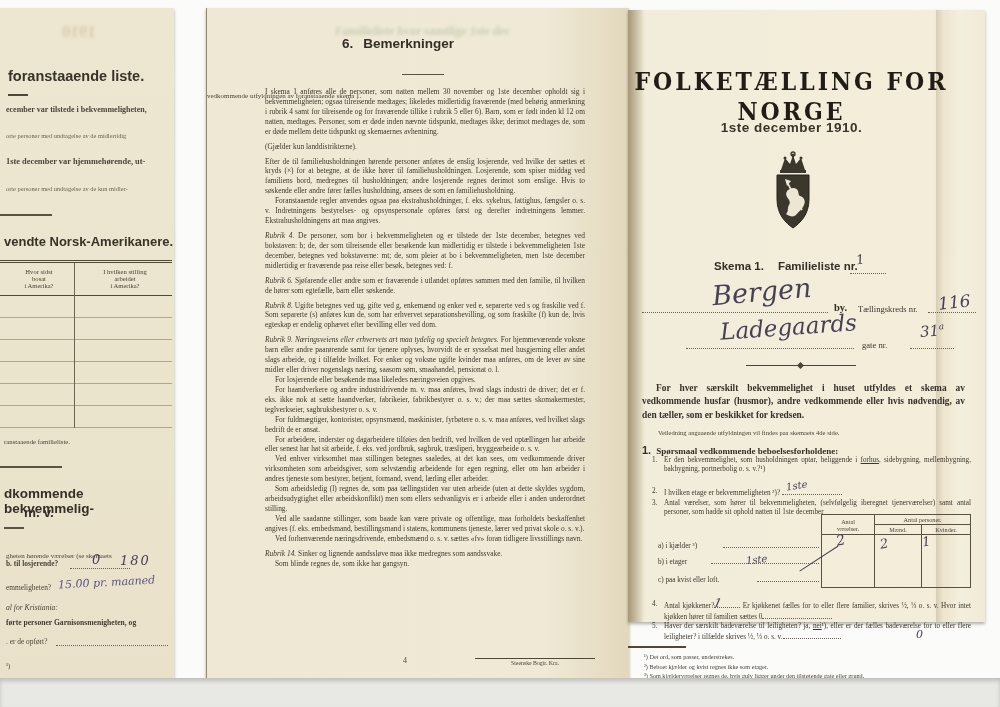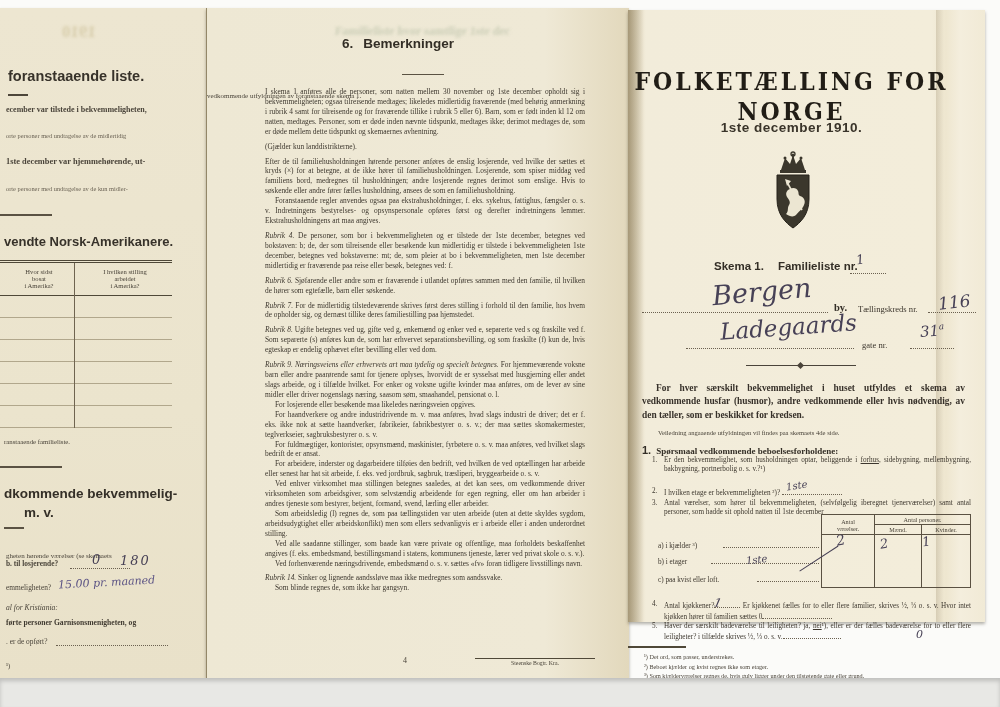--- a/index.html
+++ b/index.html
@@ -1,20 +1,20 @@
 <!DOCTYPE html>
 <html><head>
 <meta charset="utf-8">
 <style>
   html,body{margin:0;padding:0;}
   body{font-family:"Liberation Serif",serif;}
   .scan{position:relative;width:1000px;height:707px;background:#fbfbf9;overflow:hidden;}
   .bottom-strip{position:absolute;left:0;top:678px;width:1000px;height:29px;background:#e8e8e5;box-shadow:inset 0 3px 4px rgba(0,0,0,.18);}
   .page{position:absolute;top:8px;height:670px;box-shadow:0 2px 3px rgba(40,35,20,.35);}
-  .page-left{left:0;width:206px;background:linear-gradient(180deg,#ede6d1 0%,#ebe4cd 60%,#e9e1c9 100%);}
+  .page-left{left:0;width:174px;background:linear-gradient(180deg,#ede6d1 0%,#ebe4cd 60%,#e9e1c9 100%);}
   .page-mid{left:206px;width:422px;background:linear-gradient(90deg,#eee8d4 0%,#efe9d6 80%,#e2d8bc 100%);border-left:1px solid #938768;}
   .page-right{left:628px;top:10px;width:357px;height:612px;background:linear-gradient(90deg,#d9cdae 0%,#f2ecda 5%,#f3edda 85%,#eee6cf 89%,#f4eedd 93%,#f1ead6 100%);}
   .ghost{position:absolute;filter:blur(1.6px);pointer-events:none;white-space:nowrap;}
   .ghost-left{left:62px;top:14px;font-size:17px;font-weight:bold;color:rgba(185,170,118,.40);transform:scaleX(-1);}
   .ghost-mid{left:128px;top:16px;font-size:12px;font-weight:bold;color:rgba(125,145,115,.32);transform:skewX(-6deg);}
 
   
   .pl-h1{position:absolute;left:8px;top:60px;font-family:"Liberation Sans",sans-serif;font-weight:bold;font-size:14.5px;color:#37322a;margin:0;}
   .pl-dash{position:absolute;left:8px;top:86px;width:20px;height:2px;background:#4d463a;}
   .pl-line{position:absolute;left:6px;color:#4a443a;white-space:nowrap;}
@@ -194,23 +194,20 @@
           <div class="mp-para">Efter de til familiehusholdningen hørende personer anføres de enslig losjerende, ved hvilke der sættes et kryds (×) for at betegne, at de ikke hører til familiehusholdningen.  Losjerende, som spiser middag ved familiens bord, medregnes til husholdningen; andre losjerende regnes derimot som enslige.  Hvis to søskende eller andre fører fælles husholdning, ansees de som en familiehusholdning.</div>
           <div class="mp-para ind">Foranstaaende regler anvendes ogsaa paa ekstrahusholdninger, f. eks. sykehus, fattighus, fængsler o. s. v.  Indretningens bestyrelses- og opsynspersonale opføres først og derefter indretningens lemmer.  Ekstrahusholdningens art maa angives.</div>
         </div>
         <div class="mp-item">
           <div class="mp-para"><em>Rubrik 4.  </em>De personer, som bor i bekvemmeligheten og er tilstede der 1ste december, betegnes ved bokstaven: b; de, der som tilreisende eller besøkende kun midlertidig er tilstede i bekvemmeligheten 1ste december, betegnes ved bokstaverne: mt; de, som pleier at bo i bekvemmeligheten, men 1ste december midlertidig er fraværende paa reise eller besøk, betegnes ved: f.</div>
         </div>
         <div class="mp-item">
           <div class="mp-para"><em>Rubrik 6.  </em>Sjøfarende eller andre som er fraværende i utlandet opføres sammen med den familie, til hvilken de hører som egtefælle, barn eller søskende.</div>
         </div>
         <div class="mp-item">
-          <div class="mp-para"><em>Rubrik 7.  </em>For de midlertidig tilstedeværende skrives først deres stilling i forhold til den familie, hos hvem de opholder sig, og dernæst tillike deres familiestilling paa hjemstedet.</div>
-        </div>
-        <div class="mp-item">
           <div class="mp-para"><em>Rubrik 8.  </em>Ugifte betegnes ved ug, gifte ved g, enkemænd og enker ved e, separerte ved s og fraskilte ved f.  Som separerte (s) anføres kun de, som har erhvervet separationsbevilling, og som fraskilte (f) kun de, hvis egteskap er endelig ophævet efter bevilling eller ved dom.</div>
         </div>
         <div class="mp-item">
           <div class="mp-para"><em>Rubrik 9.  Næringsveiens eller erhvervets art maa tydelig og specielt betegnes.  </em>For hjemmeværende voksne barn eller andre paarørende samt for tjenere oplyses, hvorvidt de er sysselsat med husgjerning eller andet slags arbeide, og i tilfælde hvilket.  For enker og voksne ugifte kvinder maa anføres, om de lever av sine midler eller driver nogenslags næring, saasom søm, smaahandel, pensionat o. l.</div>
           <div class="mp-para ind">For losjerende eller besøkende maa likeledes næringsveien opgives.</div>
           <div class="mp-para ind">For haandverkere og andre industridrivende m. v. maa anføres, hvad slags industri de driver; det er f. eks. ikke nok at sætte haandverker, fabrikeier, fabrikbestyrer o. s. v.; der maa sættes skomakermester, teglverkseier, sagbruksbestyrer o. s. v.</div>
           <div class="mp-para ind">For fuldmægtiger, kontorister, opsynsmænd, maskinister, fyrbøtere o. s. v. maa anføres, ved hvilket slags bedrift de er ansat.</div>
           <div class="mp-para ind">For arbeidere, inderster og dagarbeidere tilføies den bedrift, ved hvilken de ved optællingen har arbeide eller senest har hat sit arbeide, f. eks. ved jordbruk, sagbruk, træsliperi, bryggearbeide o. s. v.</div>
           <div class="mp-para ind">Ved enhver virksomhet maa stillingen betegnes saaledes, at det kan sees, om vedkommende driver virksomheten som arbeidsgiver, som selvstændig arbeidende for egen regning, eller om han arbeider i andres tjeneste som bestyrer, betjent, formand, svend, lærling eller arbeider.</div>
           <div class="mp-para ind">Som arbeidsledig (l) regnes de, som paa tællingstiden var uten arbeide (uten at dette skyldes sygdom, arbeidsudygtighet eller arbeidskonflikt) men som ellers sedvanligvis er i arbeide eller i anden underordnet stilling.</div>

